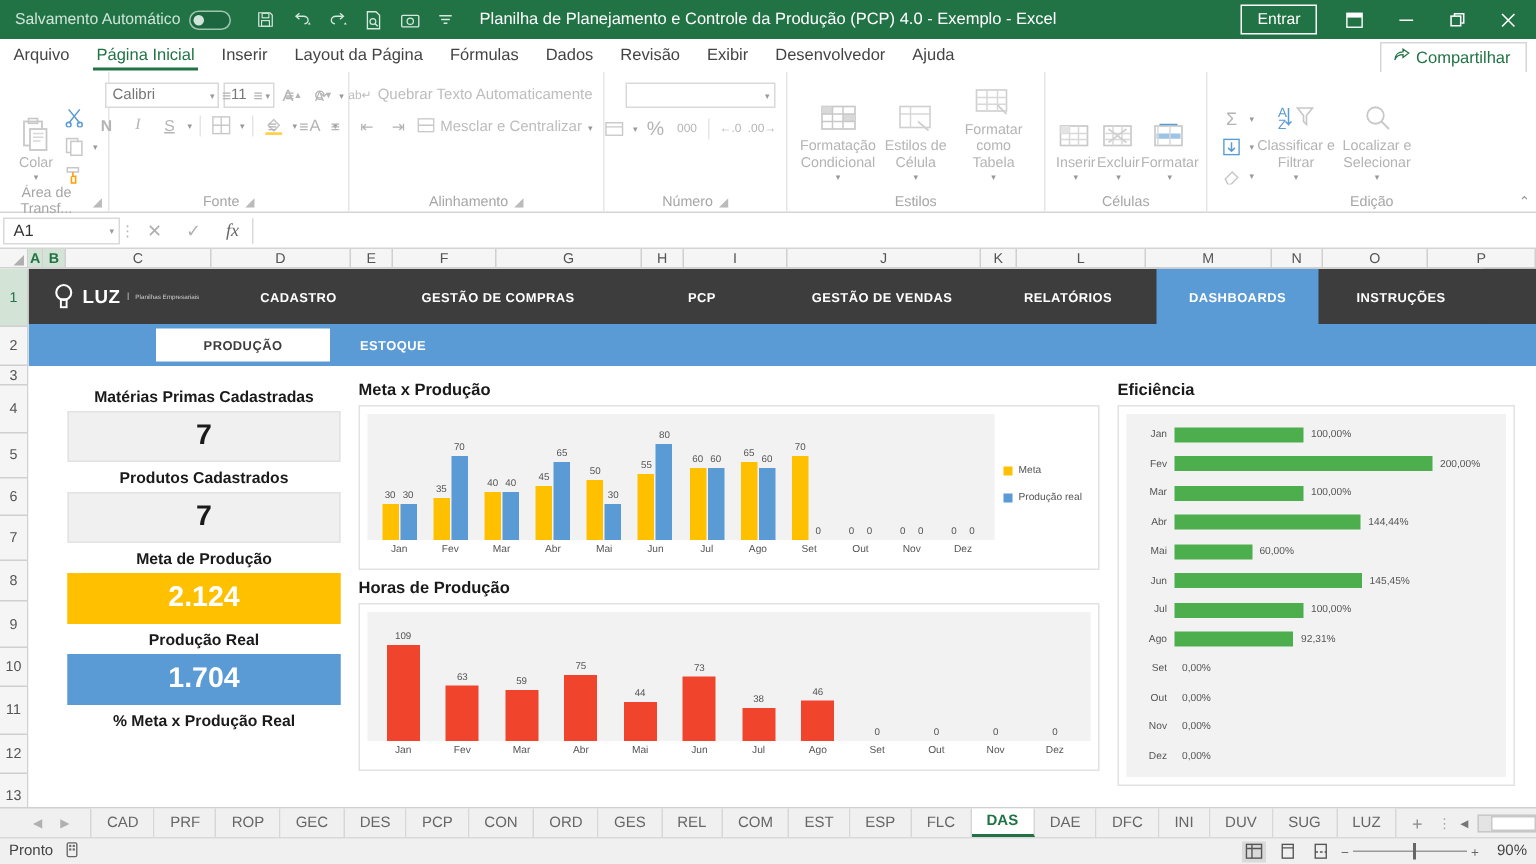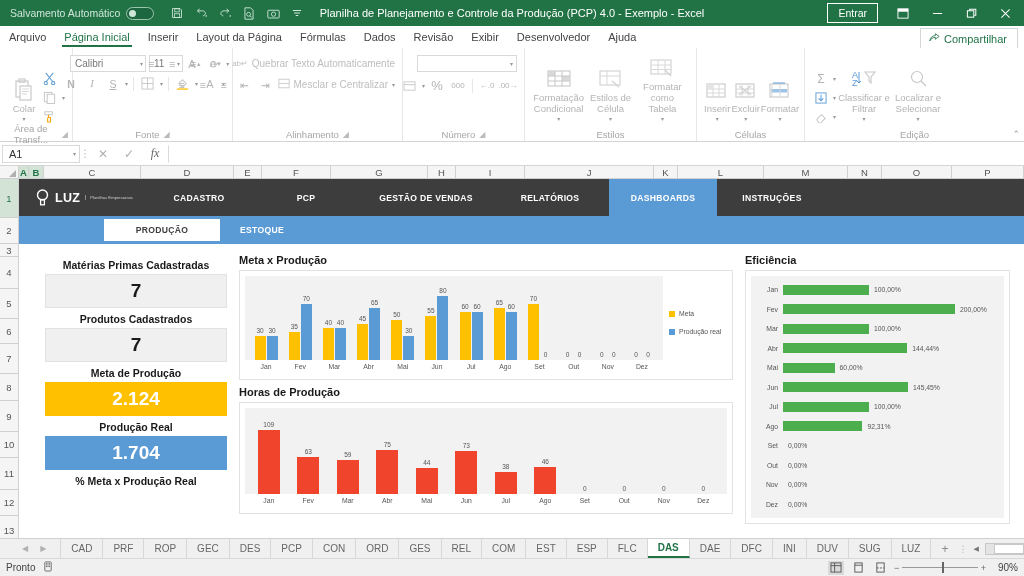--- a/index.html
+++ b/index.html
@@ -678,20 +678,21 @@
             <span class="brand-logo">
               <svg width="15" height="17" viewBox="0 0 15 17">
                   <circle cx="7.5" cy="6" r="5" fill="none" stroke="#fff" stroke-width="1.4"></circle>
                   <rect x="5.6" y="10.5" width="3.8" height="5.3" fill="none" stroke="#fff" stroke-width="1.3"></rect>
                 </svg>
             </span>
             <span class="brand-text">LUZ</span>
             <span class="brand-sub">Planilhas Empresariais</span>
           </div>
           <div class="navitem" style="width:104px">CADASTRO</div>
+          <div class="navitem" style="width:162px">GESTÃO DE COMPRAS</div>
           <div class="navitem" style="width:110px">PCP</div>
           <div class="navitem" style="width:130px">GESTÃO DE VENDAS</div>
           <div class="navitem" style="width:118px">RELATÓRIOS</div>
           <div class="navitem active" style="width:108px">DASHBOARDS</div>
           <div class="navitem" style="width:110px">INSTRUÇÕES</div>
           <div class="navfill"></div>
         </div>
 
         <div class="subnav">
           <div class="subtab active" style="width:116px">PRODUÇÃO</div>

